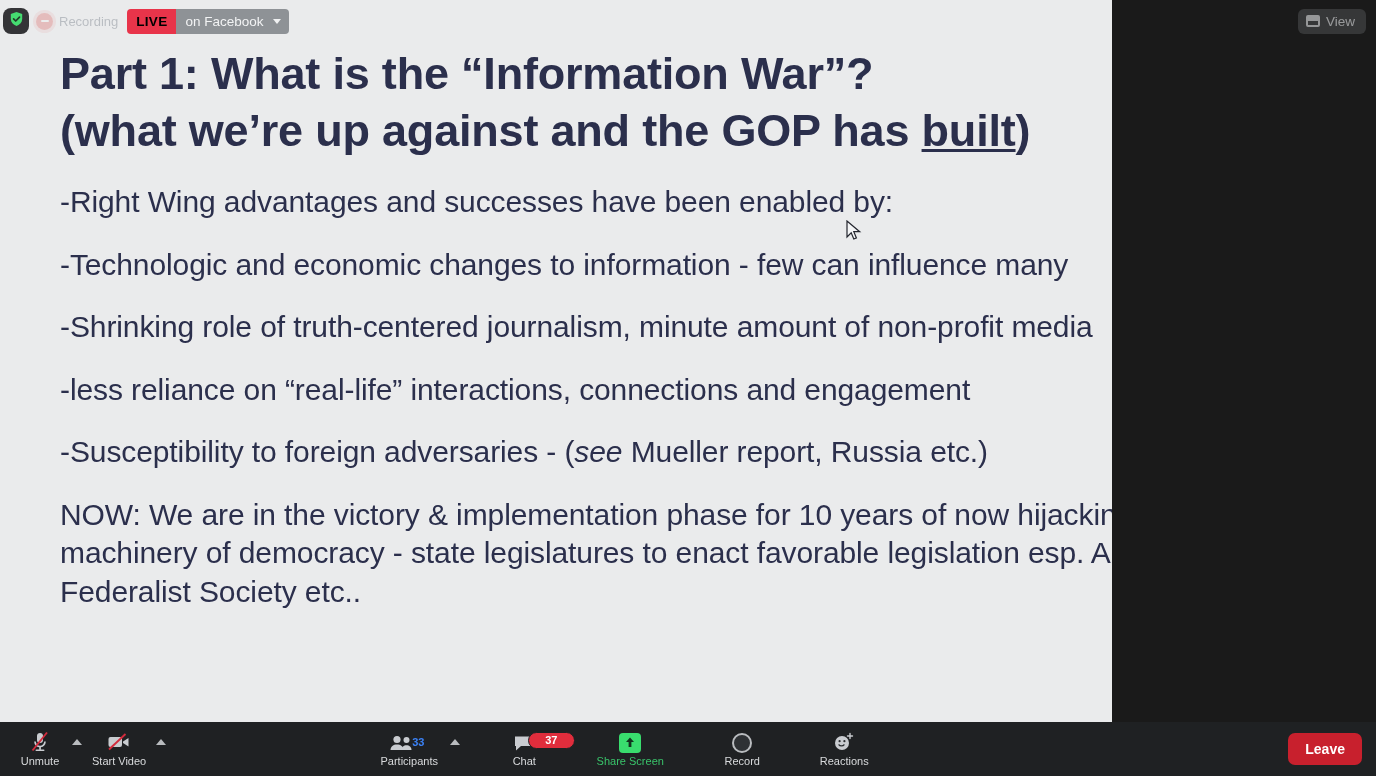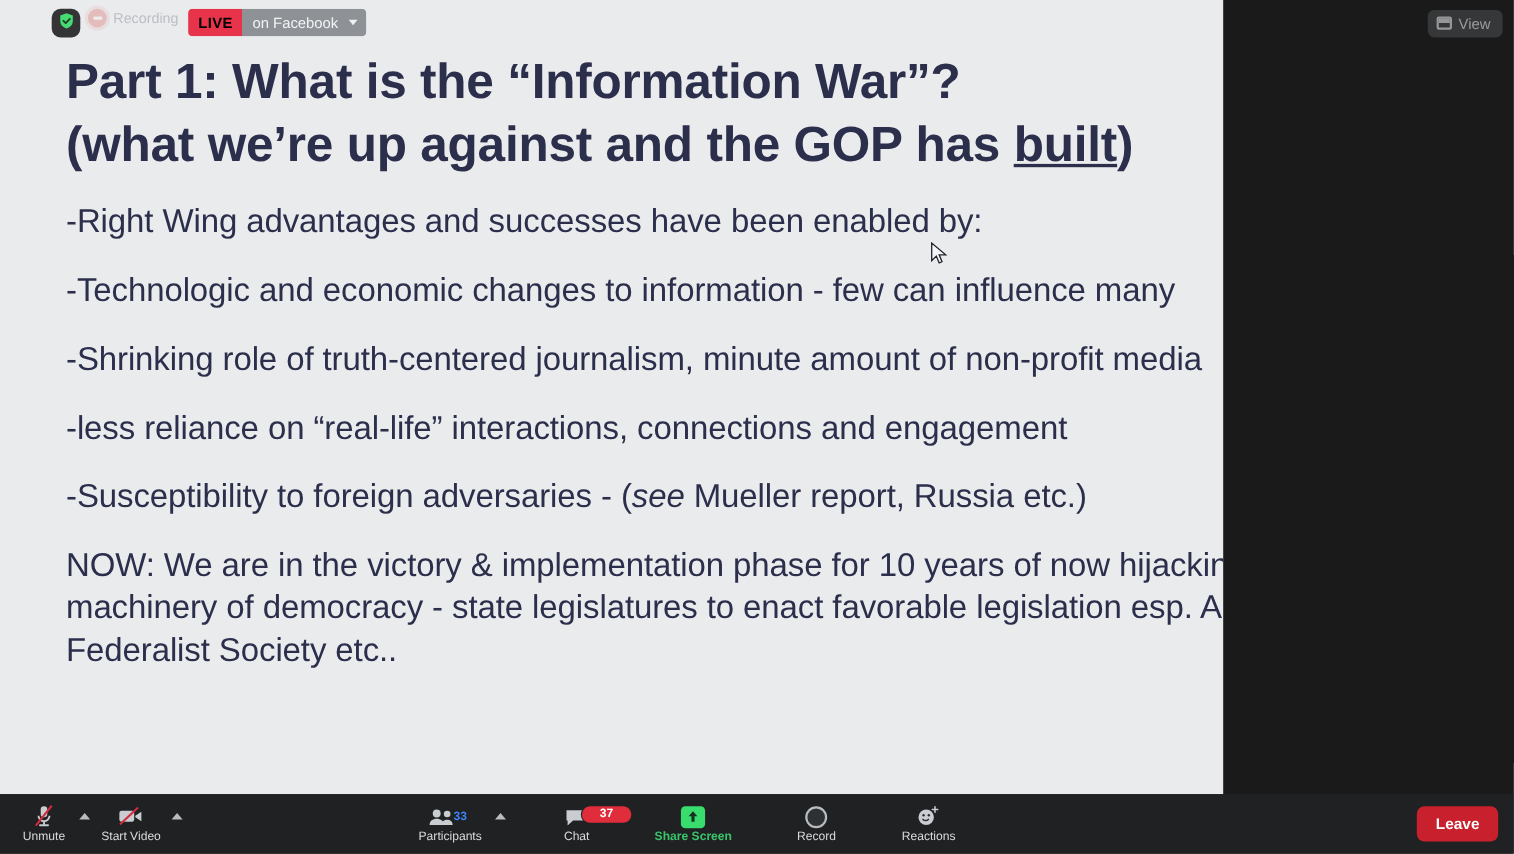--- a/index.html
+++ b/index.html
@@ -40,21 +40,21 @@
   }
   .body-line u { text-decoration-thickness:2px; text-underline-offset:2px; }
   .body-line i { font-style:italic; }
   .body-para { margin-bottom:0; }
 
   
   #top-bar {
     position:absolute; left:0; top:0; width:1376px; height:42px;
     display:flex; align-items:center; pointer-events:none;
   }
-  .top-left { display:flex; align-items:flex-start; gap:7px; padding-left:3px;margin-left:44px; }
+  .top-left { display:flex; align-items:center; gap:7px; padding-left:3px; }
 
   .shield-chip {
     width:26px; height:26px; border-radius:8px;
     background:#2b2b2e;
     display:flex; align-items:center; justify-content:center;
     opacity:.95;
   }
   .rec-chip {
     display:flex; align-items:center; gap:6px;
     opacity:.30;
@@ -109,21 +109,21 @@
     background:#1f2123; display:flex; align-items:stretch;
   }
   .tb-group { display:flex; align-items:stretch; }
   .tb-item {
     position:relative;
     display:flex; flex-direction:column; align-items:center; justify-content:center;
     min-width:56px; padding:0 6px; gap:2px;
   }
   .tb-ico { height:22px; display:flex; align-items:flex-end; justify-content:center; }
   .tb-lbl { font-size:11px; color:#d8dadc; line-height:13px; white-space:nowrap; }
-  .tb-lbl.green { color:#39c36a;font-weight:bold; }
+  .tb-lbl.green { color:#39c36a; }
   .tb-chev {
     display:flex; align-items:center; justify-content:center;
     width:18px; padding-bottom:14px;
   }
   .chev-up {
     width:0;height:0;border-left:5px solid transparent;border-right:5px solid transparent;
     border-bottom:6px solid #b9bcbf;
   }
   .tb-left { padding-left:12px; align-items:center; }
   .tb-center { margin:0 auto; align-items:center; }

